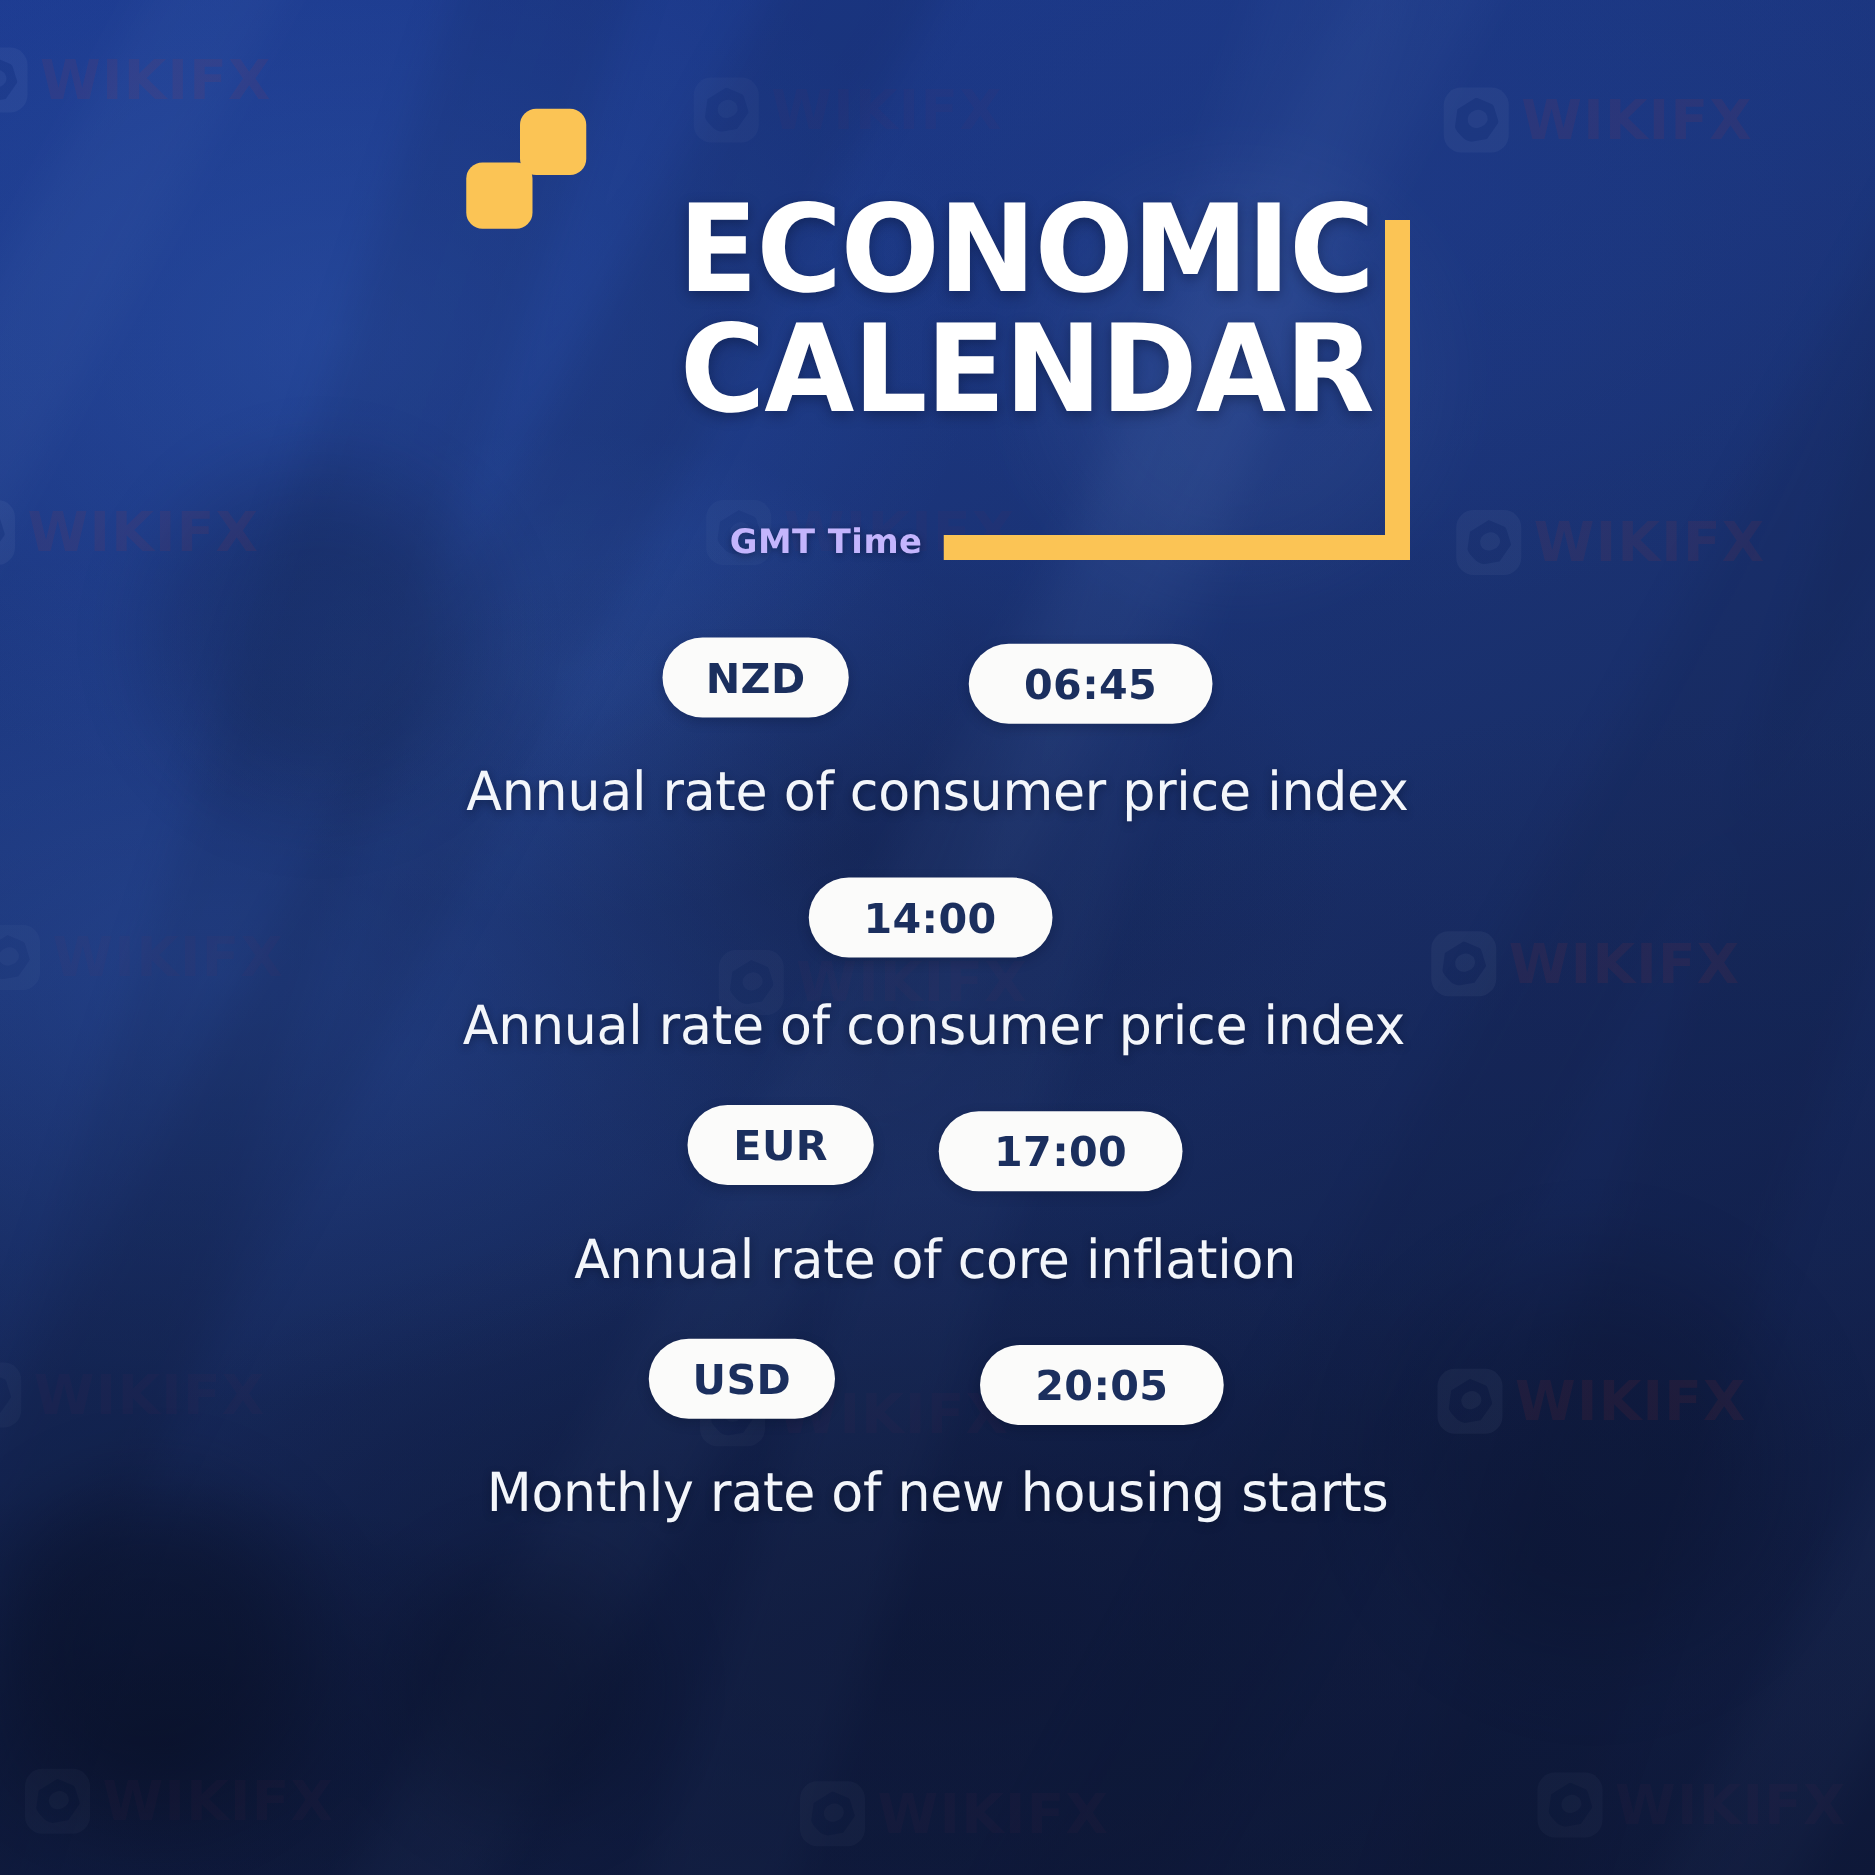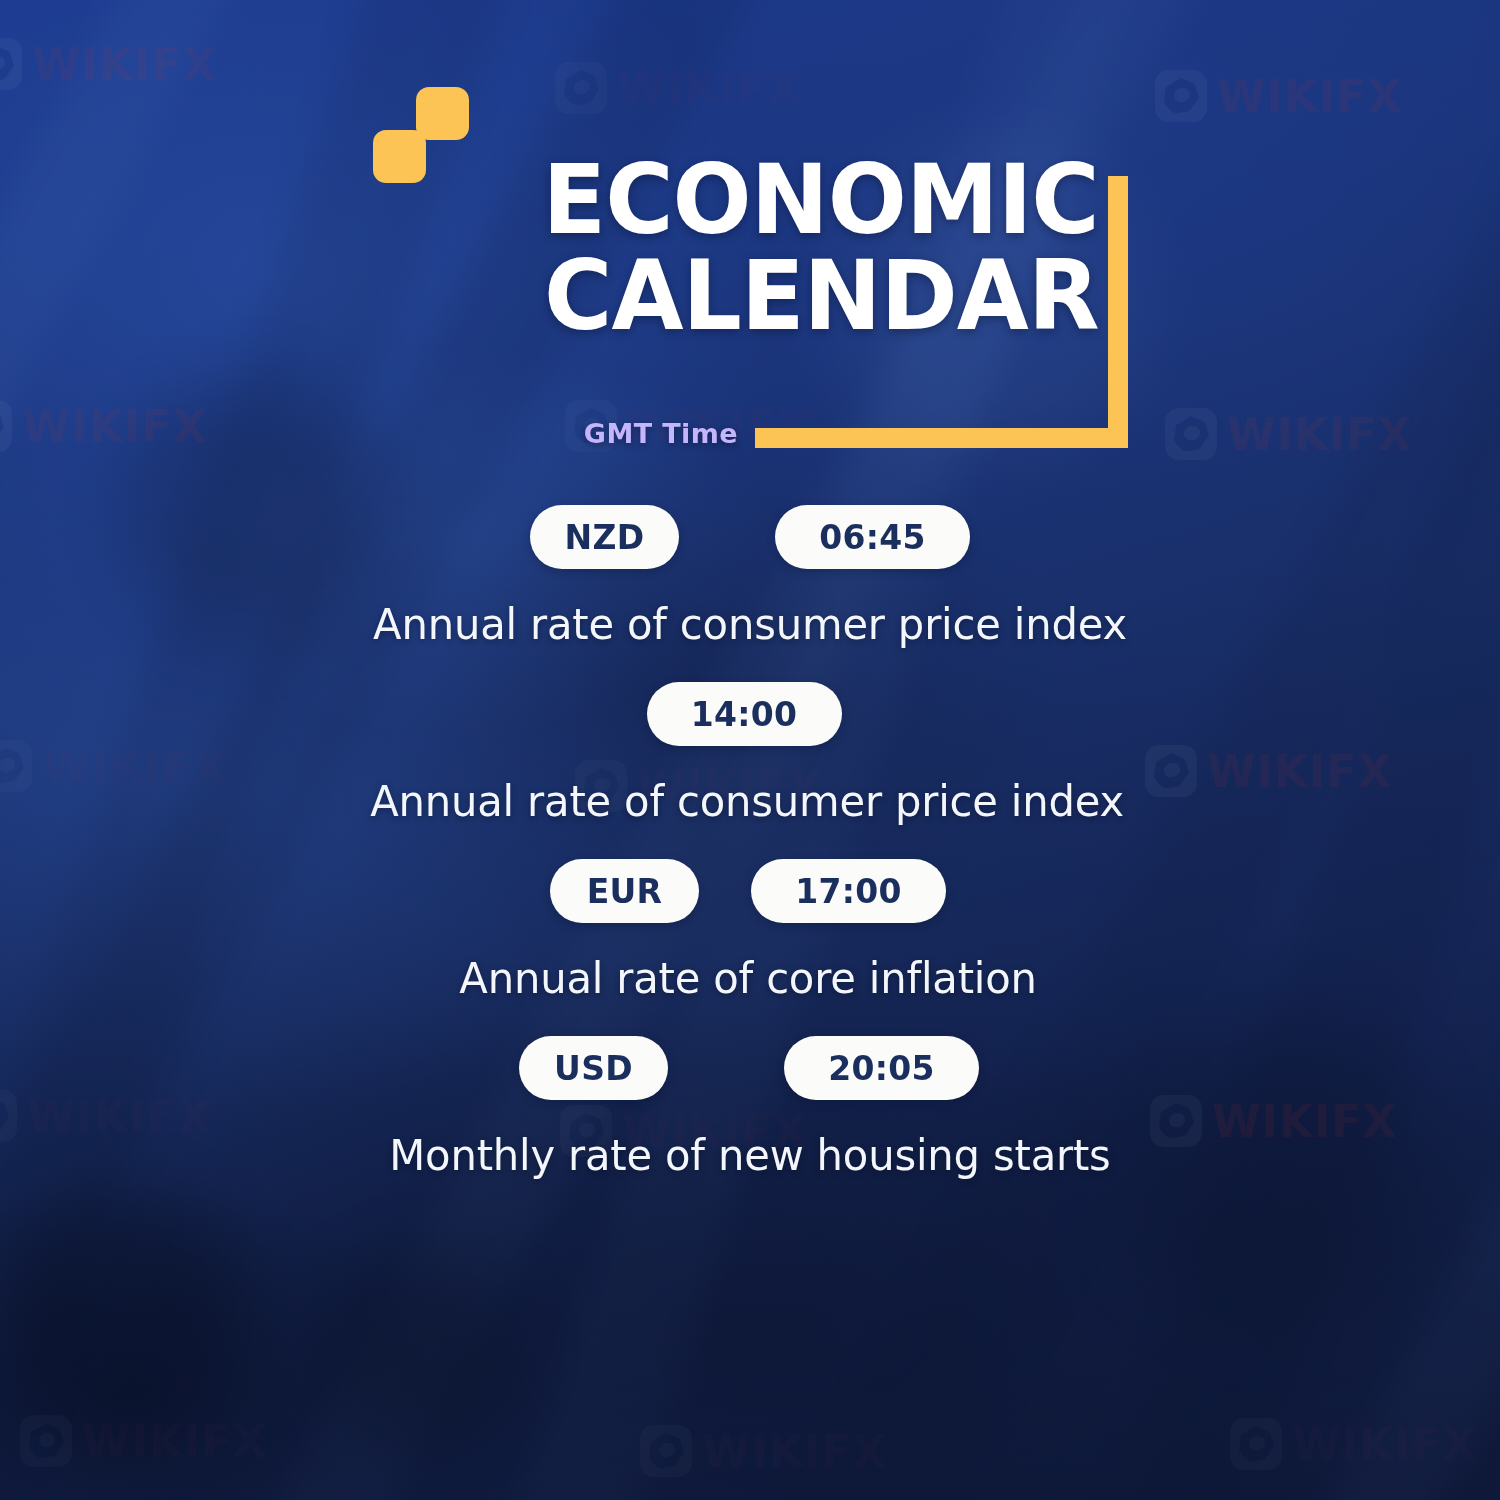--- a/index.html
+++ b/index.html
@@ -170,21 +170,21 @@
     height:64px;
     display:flex; align-items:center; justify-content:center;
     font-family:"DejaVu Sans", sans-serif;
     font-weight:bold;
     font-size:33px;
     letter-spacing:.3px;
     color:#1b2f5e;
     box-shadow:0 3px 9px rgba(5,12,32,.25);
   }
   .pill-ccy  { width:149px; }
-  .pill-time { width:195px; }
+  .pill-time { width:195px;margin-top:10px; }
 
   .desc {
     margin-top:30px;
     text-align:center;
     font-family:"DejaVu Sans", sans-serif;
     font-weight:normal;
     font-size:43px;
     letter-spacing:-.2px;
     color:#f3f6fb;
     text-shadow:0 2px 7px rgba(5,12,32,.42);

